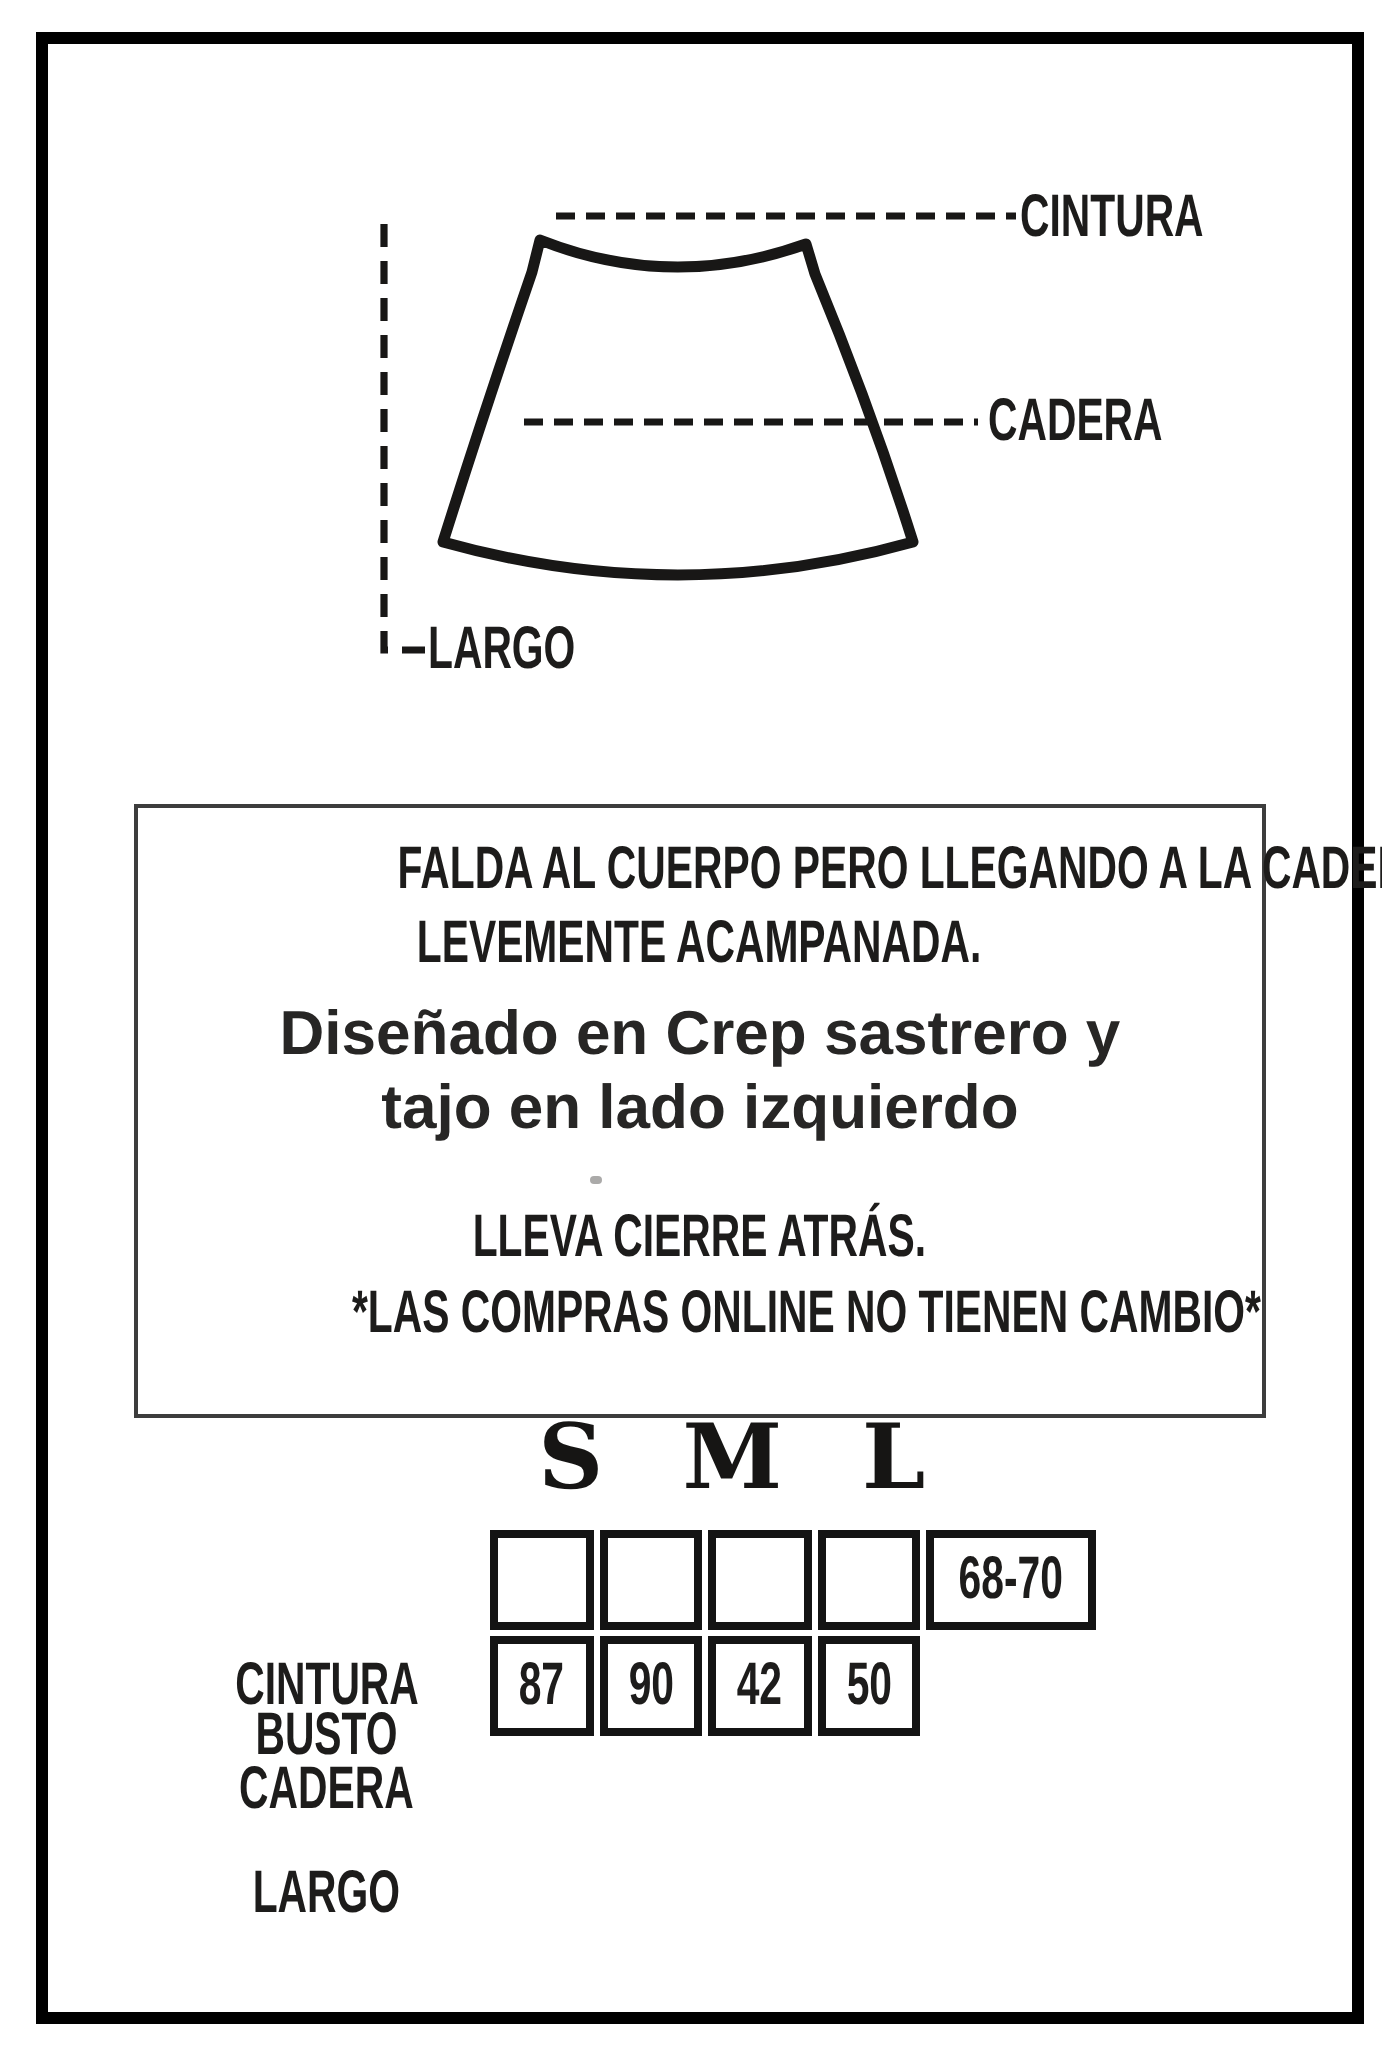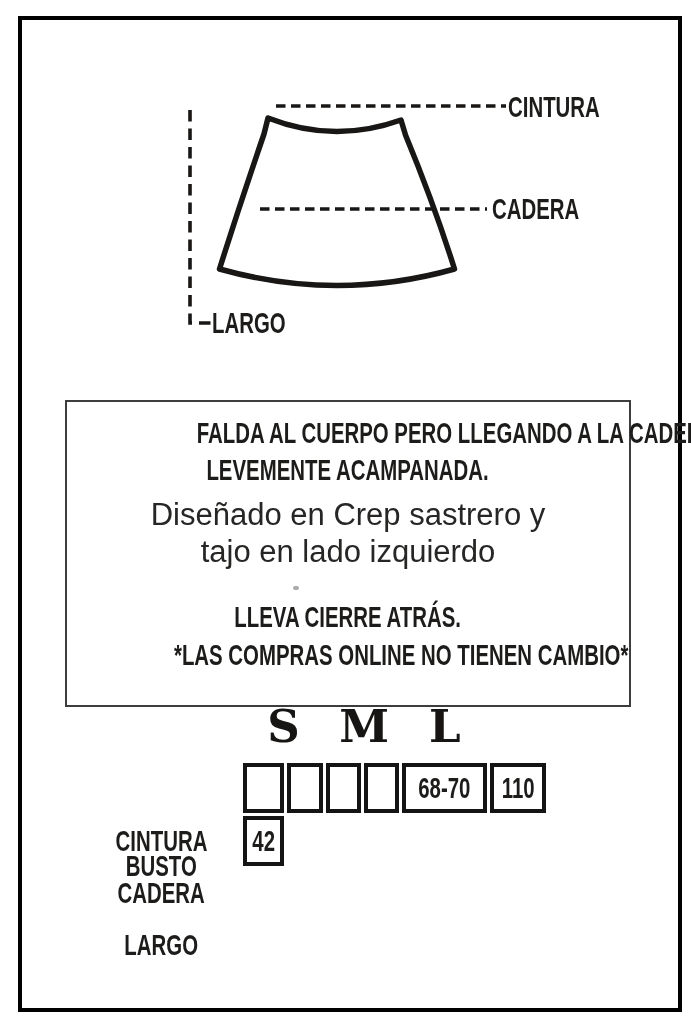--- a/index.html
+++ b/index.html
@@ -2,21 +2,21 @@
 <html><head>
 <meta charset="utf-8">
 <style>
   html,body{margin:0;padding:0;background:#ffffff;}
   .page{
     position:relative;width:691px;height:1024px;background:#ffffff;overflow:hidden;
     font-family:"Liberation Sans",sans-serif;color:#1d1c1b;
   }
   .frame{
     position:absolute;left:18px;top:16px;width:664px;height:996px;
-    border:4px solid #000000;box-sizing:border-box;background:#ffffff;
+    border:6px solid #000000;box-sizing:border-box;background:#ffffff;
   }
   
   .cnd{
     display:inline-block;font-weight:700;color:#1d1c1b;
     transform:scaleX(0.68);transform-origin:center center;white-space:nowrap;
     font-family:"Liberation Sans",sans-serif;
   }
   .cnd-l{transform-origin:left center;}
   
   .diagram{position:absolute;left:0;top:0;width:652px;height:360px;}
@@ -26,38 +26,38 @@
   .lbl-cadera{left:470px;top:174px;}
   .lbl-largo{left:190px;top:288px;}
   
   .desc-box{
     position:absolute;left:43px;top:380px;width:566px;height:307px;
     border:2px solid #3d3d3d;box-sizing:border-box;background:#ffffff;
     text-align:center;
   }
   .desc-head{font-size:30px;line-height:37px;margin:12px 0 0 0;}
   .desc-normal{
-    font-size:31px;line-height:37px;margin:8px 0 0 0;font-weight:400;color:#272625;
+    font-size:31px;line-height:37px;margin:8px 0 0 0;font-weight:700;color:#272625;
     font-family:"Liberation Sans",sans-serif;
   }
   .desc-foot{font-size:30px;line-height:38px;margin:28px 0 0 0;text-align:center;}
   .dot{
     position:absolute;left:226px;top:184px;width:6px;height:4px;border-radius:2px;
     background:#8f8d8c;opacity:.75;
   }
   
   .size-headers{
     position:absolute;left:221px;top:670px;width:323px;height:66px;
     display:grid;grid-template-columns:repeat(4,1fr);align-items:end;
     font-family:"DejaVu Serif",serif;font-weight:700;font-size:45px;line-height:58px;
     color:#161514;text-align:center;
   }
   .size-grid{
     position:absolute;left:221px;top:743px;width:303px;height:209px;
-    display:grid;grid-template-columns:repeat(6,1fr);grid-template-rows:repeat(4,1fr);
+    display:grid;grid-template-columns:repeat(5,1fr);grid-template-rows:repeat(4,1fr);
     gap:3px;box-sizing:border-box;
   }
   .cell{
     border:4px solid #141414;background:#ffffff;
     display:flex;align-items:center;justify-content:center;
     font-size:30px;
   }
   .row-label{
     position:absolute;left:69px;width:140px;height:30px;line-height:30px;
     text-align:center;font-size:30px;
@@ -137,24 +137,30 @@
       <div class="cell">
           <span class="cnd"></span>
         </div>
       <div class="cell">
           <span class="cnd"></span>
         </div>
 
       <div class="cell">
           <span class="cnd">68-70</span>
         </div>
+      <div class="cell">
+          <span class="cnd">87</span>
+        </div>
 
       <div class="cell">
-          <span class="cnd">110</span>
+          <span class="cnd">90</span>
         </div>
 
       <div class="cell">
           <span class="cnd">42</span>
+        </div>
+      <div class="cell">
+          <span class="cnd">50</span>
         </div>
     </div>
 
   </div>
 </div>
 
 </body></html>

